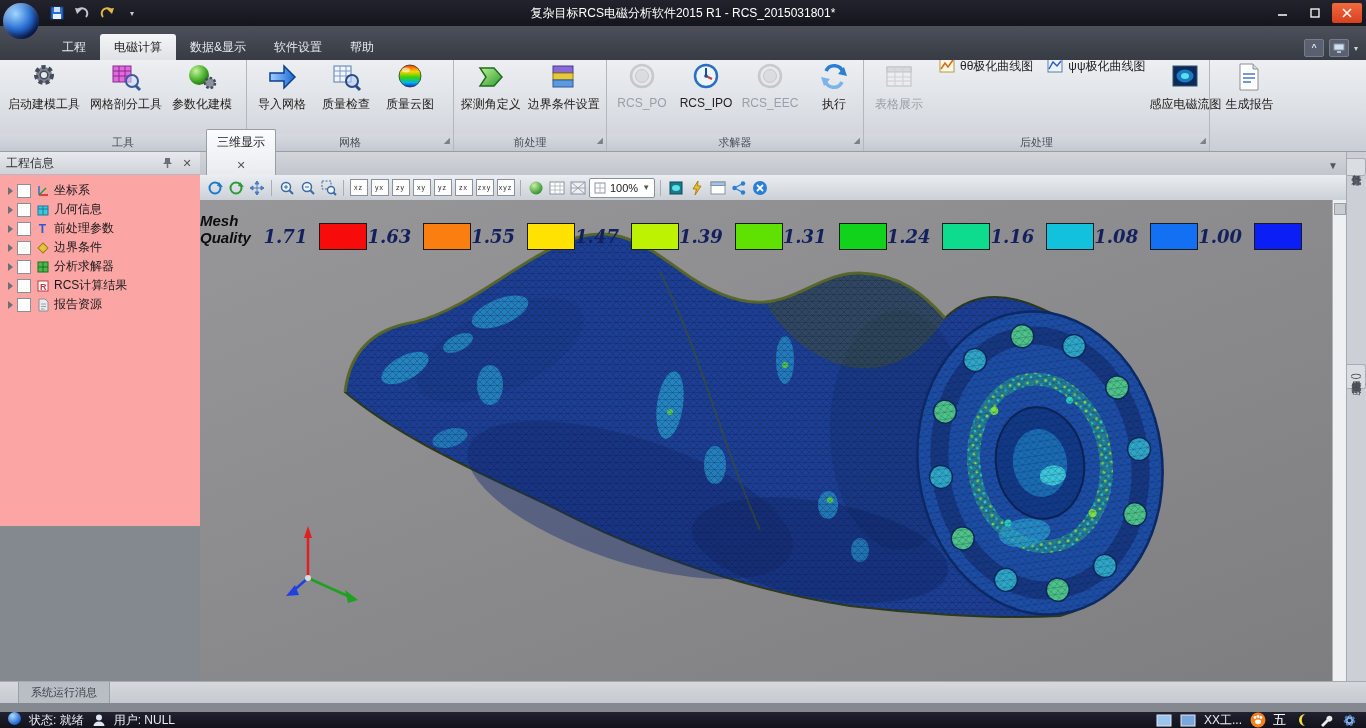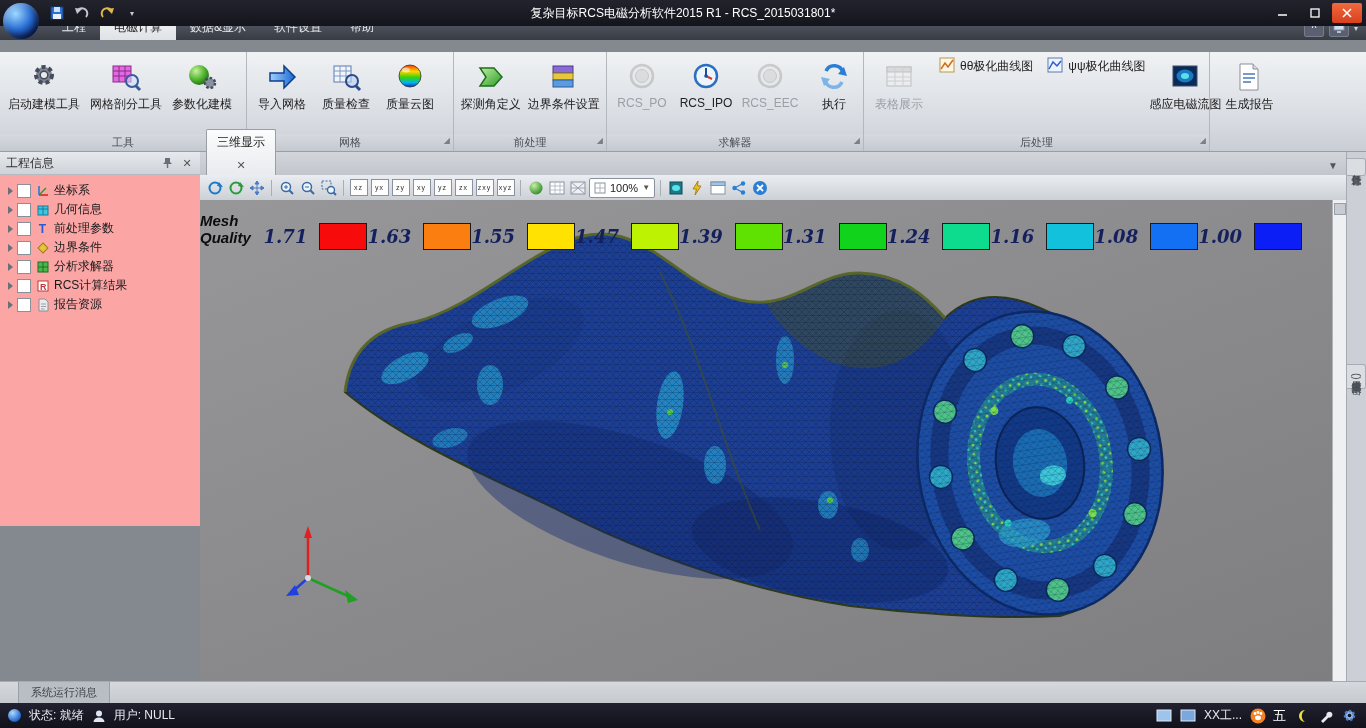--- a/index.html
+++ b/index.html
@@ -11,21 +11,21 @@
   .logo{position:absolute;left:3px;top:3px;width:36px;height:36px;border-radius:50%;z-index:40;
         background:radial-gradient(circle at 35% 30%,#9fd8ff,#2a6fd4 45%,#0a1e66 82%);
         box-shadow:inset -2px -3px 6px rgba(0,0,10,.6), inset 2px 2px 5px rgba(255,255,255,.35);}
   .qat{display:flex;align-items:center;gap:7px;margin-left:48px;}
   .qat .qbtn{width:18px;height:18px;display:flex;align-items:center;justify-content:center;border-radius:2px;}
   .title-text{position:absolute;left:200px;right:200px;text-align:center;font-size:12px;color:#fff;}
   .win-controls{margin-left:auto;display:flex;gap:2px;padding-right:4px;z-index:50;}
   .win-btn{width:30px;height:20px;display:flex;align-items:center;justify-content:center;color:#fff;border-radius:2px;}
   .win-btn.close{background:linear-gradient(#f06a3e,#d8401e);}
   
-  .menubar{position:absolute;left:0;top:26px;right:0;height:14px;
+  .menubar{position:absolute;left:0;top:26px;right:0;height:34px;
            background:linear-gradient(#4c505a,#373b44);display:flex;align-items:flex-end;padding-left:48px;z-index:20;}
   .menu-tab{padding:5px 14px 4px;color:#e6e9ee;font-size:12px;cursor:default;}
   .menu-tab.active{background:linear-gradient(#f4f5f7,#dfe2e6);color:#222;border-radius:3px 3px 0 0;}
   .menu-right{margin-left:auto;display:flex;align-items:center;gap:5px;padding:0 8px 3px 0;color:#cfd4dc;}
   .mr-ic{width:18px;height:16px;display:flex;align-items:center;justify-content:center;background:#5a6070;border:1px solid #767c8a;border-radius:2px;font-size:10px;color:#fff;}
   
   .ribbon{position:absolute;left:0;top:52px;right:0;height:99px;
           background:linear-gradient(#f0f2f4,#d7dbe1 72%,#c9cdd4);border-bottom:1px solid #989ea6;display:flex;}
   .rgroup{height:100%;border-right:1px solid #b3b8bf;display:flex;flex-direction:column;position:relative;flex:none;}
   .rbuttons{flex:1;display:flex;align-items:stretch;padding:3px 3px 0;}
@@ -83,22 +83,22 @@
   .right-strip{position:absolute;left:1346px;top:152px;width:20px;height:530px;background:#ccd0d6;border-left:1px solid #a6abb3;}
   .vtab{writing-mode:vertical-rl;font-size:10px;color:#4a4f57;background:#dadde2;border:1px solid #a8adb5;
         border-left:none;border-radius:0 3px 3px 0;padding:8px 2px;position:absolute;left:0;}
   .vtab.t1{top:6px;}
   .vtab.t2{top:212px;}
   
   .bottom-strip{position:absolute;left:0;bottom:25px;right:0;height:21px;
                 background:linear-gradient(#d5d8dc,#c6cad0);border-top:1px solid #a6abb3;display:flex;align-items:stretch;padding-left:14px;}
   .msg-tab{margin-left:4px;display:flex;align-items:center;padding:0 12px;background:#b9bec5;
            border-right:1px solid #9aa0a8;border-left:1px solid #9aa0a8;color:#3a3f46;font-size:11px;}
-  .statusbar{position:absolute;left:0;bottom:0;right:0;height:25px;background:linear-gradient(#212130,#12121c);
-             display:flex;align-items:center;gap:8px;padding:0 8px;color:#e8eaee;}
+  .statusbar{position:absolute;left:0;bottom:0;right:0;height:16px;background:linear-gradient(#212130,#12121c);
+             display:flex;gap:8px;padding:0 8px;color:#e8eaee;}
   .orb{width:13px;height:13px;border-radius:50%;background:radial-gradient(circle at 35% 30%,#aadcff,#1a5ac8 75%);}
   .sb-group{display:flex;align-items:center;gap:5px;}
   .tray{margin-left:auto;display:flex;align-items:center;gap:7px;}
   .tray-ic{display:flex;align-items:center;justify-content:center;width:17px;height:17px;}
   .ime{color:#fff;font-size:13px;}
 </style>
 </head>
 <body>
 
 <div class="titlebar">

